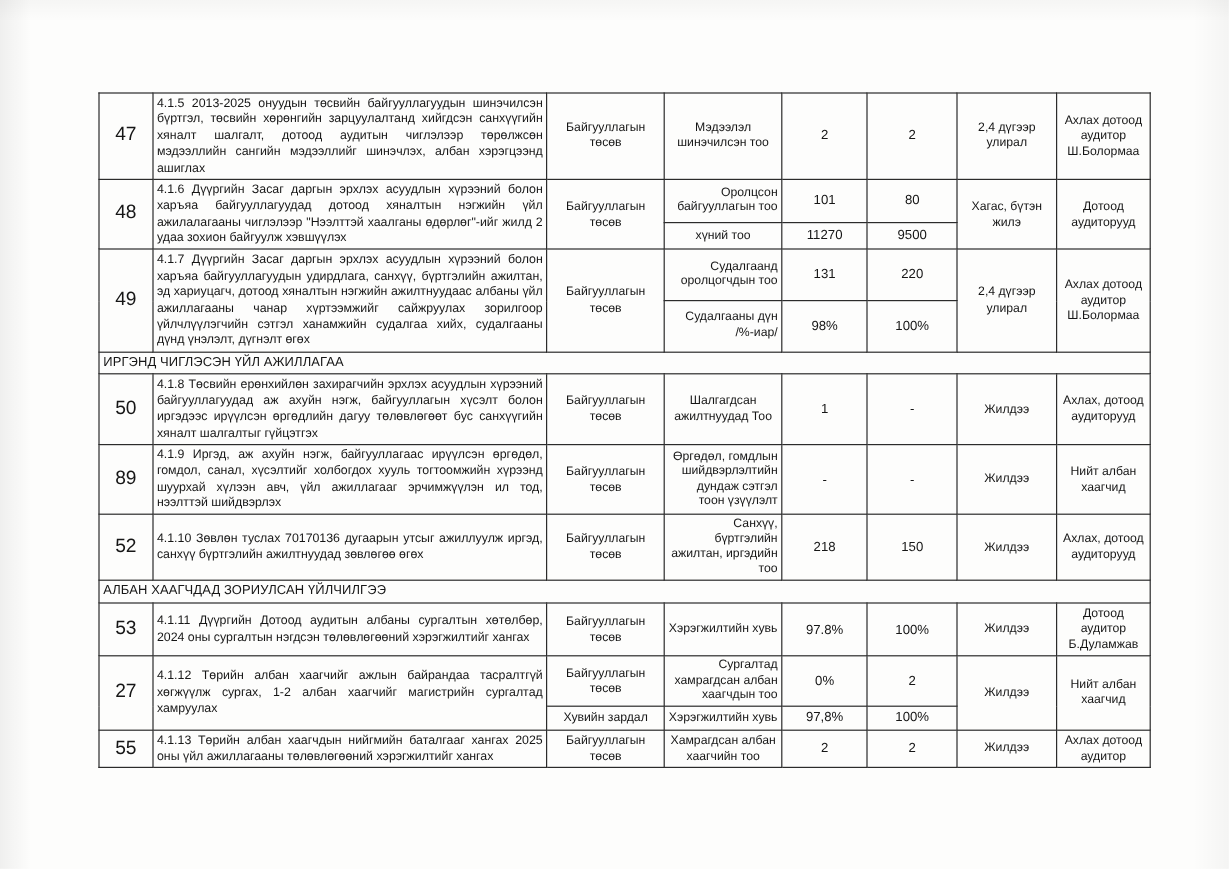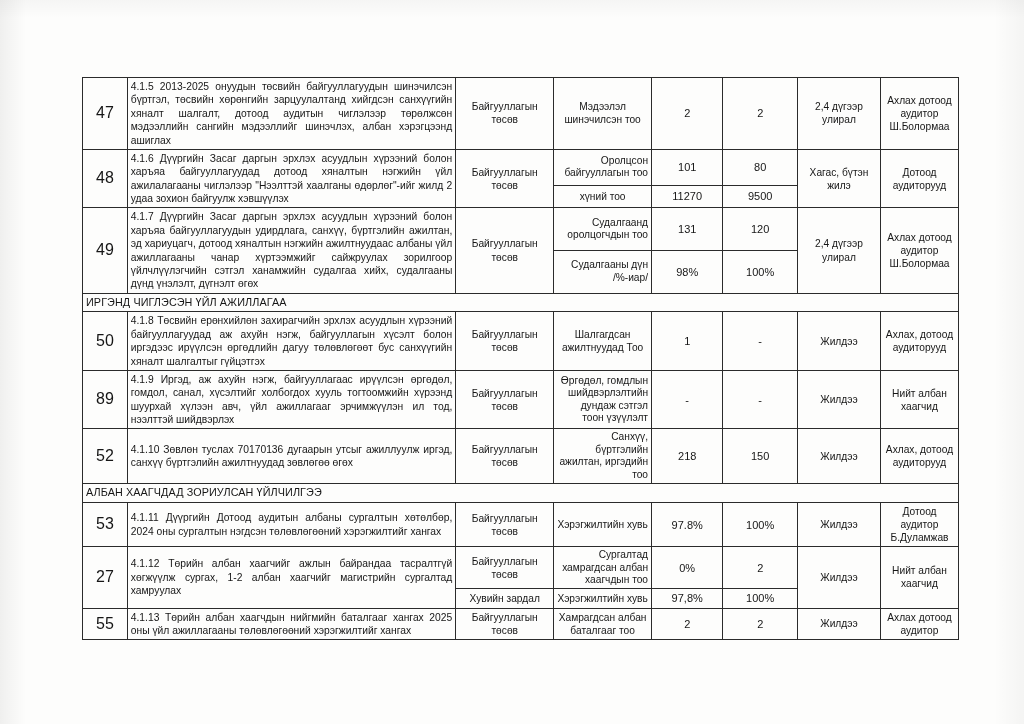--- a/index.html
+++ b/index.html
@@ -137,21 +137,21 @@
           <td class="val">11270</td>
           <td class="val">9500</td>
         </tr>
 
         <tr>
           <td class="num-cell" rowspan="2">49</td>
           <td class="act-cell" rowspan="2">4.1.7 Дүүргийн Засаг даргын эрхлэх асуудлын хүрээний болон харъяа байгууллагуудын удирдлага, санхүү, бүртгэлийн ажилтан, эд хариуцагч, дотоод хяналтын нэгжийн ажилтнуудаас албаны үйл ажиллагааны чанар хүртээмжийг сайжруулах зорилгоор үйлчлүүлэгчийн сэтгэл ханамжийн судалгаа хийх, судалгааны дүнд үнэлэлт, дүгнэлт өгөх</td>
           <td class="ctr nowrap-sm" rowspan="2">Байгууллагын төсөв</td>
           <td class="ctr nowrap-sm tight">Судалгаанд оролцогчдын тоо</td>
           <td class="val">131</td>
-          <td class="val">120</td>
+          <td class="val">220</td>
           <td class="ctr nowrap-sm" rowspan="2">2,4 дүгээр улирал</td>
           <td class="ctr nowrap-sm" rowspan="2">Ахлах дотоод аудитор Ш.Болормаа</td>
         </tr>
         <tr>
           <td class="ctr nowrap-sm tight">Судалгааны дүн /%-иар/</td>
           <td class="val">98%</td>
           <td class="val">100%</td>
         </tr>
 
         <tr class="section-row">
@@ -220,21 +220,21 @@
           <td class="ctr nowrap-sm">Хувийн зардал</td>
           <td class="ctr nowrap-sm">Хэрэгжилтийн хувь</td>
           <td class="val">97,8%</td>
           <td class="val">100%</td>
         </tr>
 
         <tr>
           <td class="num-cell">55</td>
           <td class="act-cell">4.1.13 Төрийн албан хаагчдын нийгмийн баталгааг хангах 2025 оны үйл ажиллагааны  төлөвлөгөөний хэрэгжилтийг хангах</td>
           <td class="ctr nowrap-sm">Байгууллагын төсөв</td>
-          <td class="ctr nowrap-sm">Хамрагдсан албан баталгааг тоо</td>
+          <td class="ctr nowrap-sm">Хамрагдсан албан хаагчийн тоо</td>
           <td class="val">2</td>
           <td class="val">2</td>
           <td class="ctr nowrap-sm">Жилдээ</td>
           <td class="ctr nowrap-sm">Ахлах дотоод аудитор</td>
         </tr>
 
       </tbody>
     </table>
   </div>
 </div>

